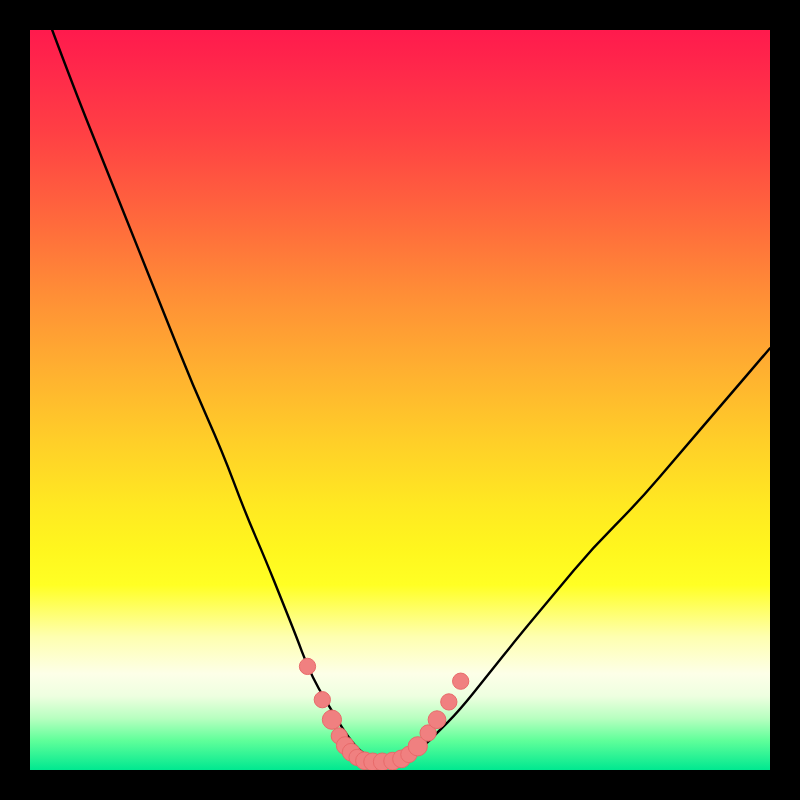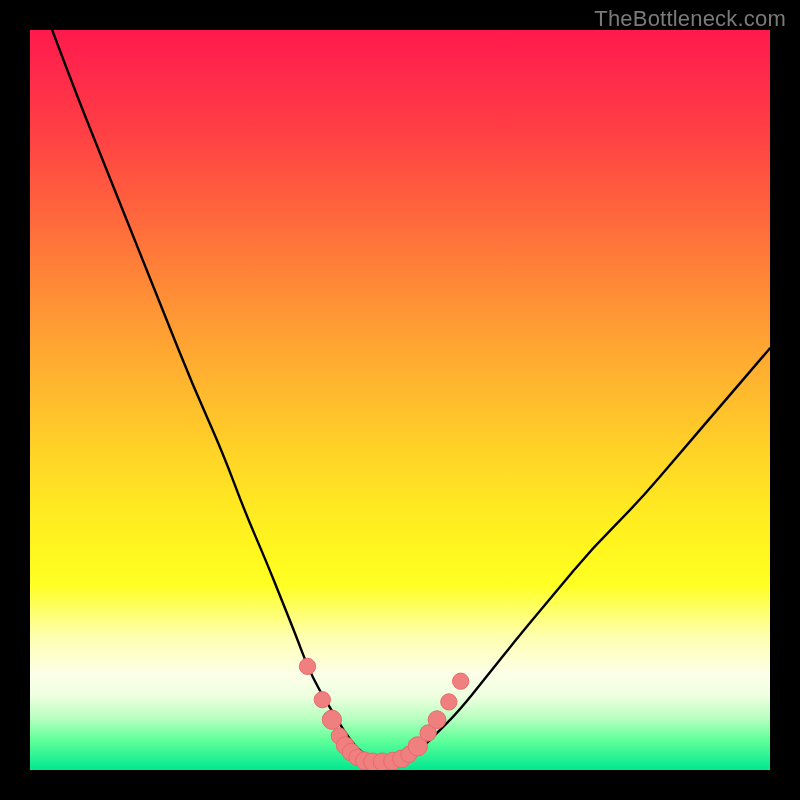--- a/index.html
+++ b/index.html
@@ -59,21 +59,20 @@
     left: 0;
     top: 0;
     width: 740px;
     height: 740px;
   }
 </style>
 </head>
 <body>
 
 <div class="frame">
-  <div class="watermark">TheBottleneck.com</div>
   <div class="plot">
     <svg class="curve" viewBox="0 0 740 740" preserveAspectRatio="none">
       <path id="curve-path" fill="none" stroke="#000000" stroke-width="2.4" stroke-linecap="round" d="M 22.20 0.00 Q 44.40 59.20 59.20 96.20 Q 74.00 133.20 88.80 170.20 Q 103.60 207.20 118.40 244.20 Q 133.20 281.20 148.00 318.20 Q 162.80 355.20 177.60 388.50 Q 192.40 421.80 203.50 451.40 Q 214.60 481.00 225.70 506.90 Q 236.80 532.80 244.20 551.30 Q 251.60 569.80 259.00 588.30 Q 266.40 606.80 271.95 621.60 Q 277.50 636.40 283.05 647.50 Q 288.60 658.60 294.15 667.85 Q 299.70 677.10 305.25 686.35 Q 310.80 695.60 314.50 701.15 Q 318.20 706.70 321.90 711.51 Q 325.60 716.32 329.30 719.65 Q 333.00 722.98 336.70 725.57 Q 340.40 728.16 344.10 729.64 Q 347.80 731.12 355.20 731.12 Q 362.60 731.12 370.00 728.90 Q 377.40 726.68 384.80 722.24 Q 392.20 717.80 399.60 710.40 Q 407.00 703.00 418.10 691.90 Q 429.20 680.80 444.00 662.30 Q 458.80 643.80 473.60 625.30 Q 488.40 606.80 506.90 584.60 Q 525.40 562.40 543.90 540.20 Q 562.40 518.00 584.60 495.80 Q 606.80 473.60 629.00 447.70 Q 651.20 421.80 673.40 395.90 Q 695.60 370.00 717.80 344.10 T 740.00 318.20"></path>
       <g id="markers">
           <circle cx="277.50" cy="636.40" r="8.14" fill="#f08080" stroke="#e86a6a" stroke-width="1"></circle>
           <circle cx="292.30" cy="669.70" r="8.14" fill="#f08080" stroke="#e86a6a" stroke-width="1"></circle>
           <circle cx="301.92" cy="689.68" r="9.62" fill="#f08080" stroke="#e86a6a" stroke-width="1"></circle>
           <circle cx="309.32" cy="705.96" r="8.14" fill="#f08080" stroke="#e86a6a" stroke-width="1"></circle>
           <circle cx="315.24" cy="715.58" r="8.88" fill="#f08080" stroke="#e86a6a" stroke-width="1"></circle>
           <circle cx="321.16" cy="722.24" r="8.88" fill="#f08080" stroke="#e86a6a" stroke-width="1"></circle>

